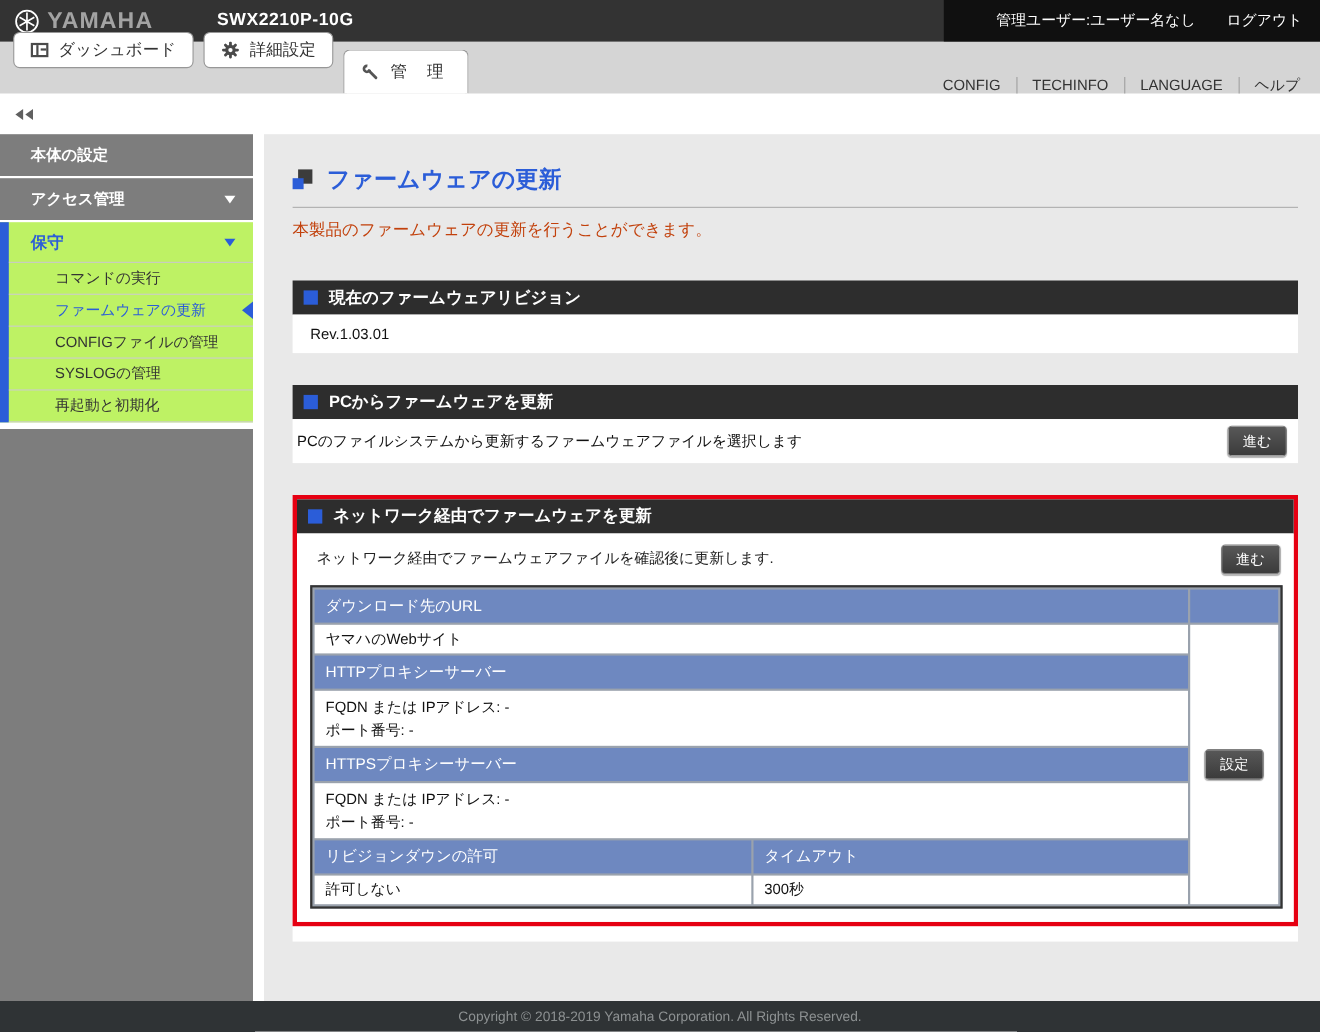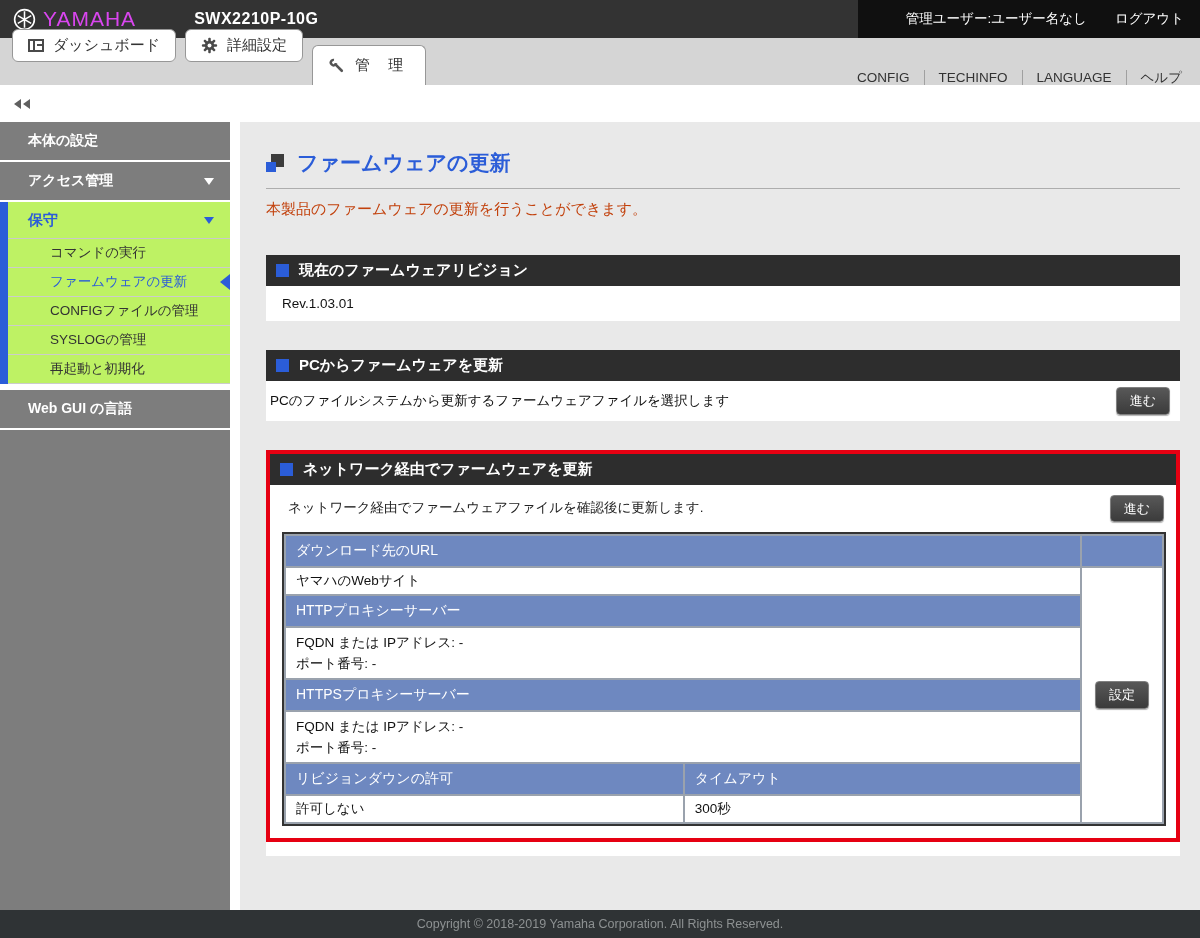--- a/index.html
+++ b/index.html
@@ -6,21 +6,21 @@
   html,body { margin:0; padding:0; }
   body {
     width:1200px; height:938px; overflow:hidden;
     font-family:"Liberation Sans","DejaVu Sans",sans-serif;
     background:#ffffff; color:#222;
   }
 
   
   .topbar { height:38px; background:#333333; display:flex; align-items:center; position:relative; }
   .brand { display:flex; align-items:center; gap:7px; padding-left:13px; }
-  .brand-text { color:#d946ef; font-weight:normal; font-size:21px; letter-spacing:1px; }
+  .brand-text { color:#a3a3a3; font-weight:bold; font-size:21px; letter-spacing:1px; }
   .model { color:#fff; font-weight:bold; font-size:16px; margin-left:58px; letter-spacing:.5px; }
   .userbox { position:absolute; right:0; top:0; height:38px; background:#101010;
              display:flex; align-items:center; gap:28px; padding:0 16px 0 48px;
              color:#fff; font-size:13.5px; }
   .logout { cursor:pointer; }
 
   
   .tabbar { height:47px; background:#d5d5d5; position:relative; display:flex; align-items:flex-end; padding-left:12px; }
   .tab { display:inline-flex; align-items:center; gap:9px; background:#fff;
          border:1px solid #979797; border-radius:6px; padding:0 15px; height:33px;
@@ -187,23 +187,20 @@
       </div>
       <div class="subitem">
         <span>CONFIGファイルの管理</span>
       </div>
       <div class="subitem">
         <span>SYSLOGの管理</span>
       </div>
       <div class="subitem">
         <span>再起動と初期化</span>
       </div>
-    </div>
-    <div class="side-header">
-      <span>Web GUI の言語</span>
     </div>
     <div class="side-filler"></div>
   </div>
 
   <div class="main">
     <div class="title-row">
       <span class="icon-title"></span>
       <span class="page-title">ファームウェアの更新</span>
     </div>
     <hr class="title-hr">

